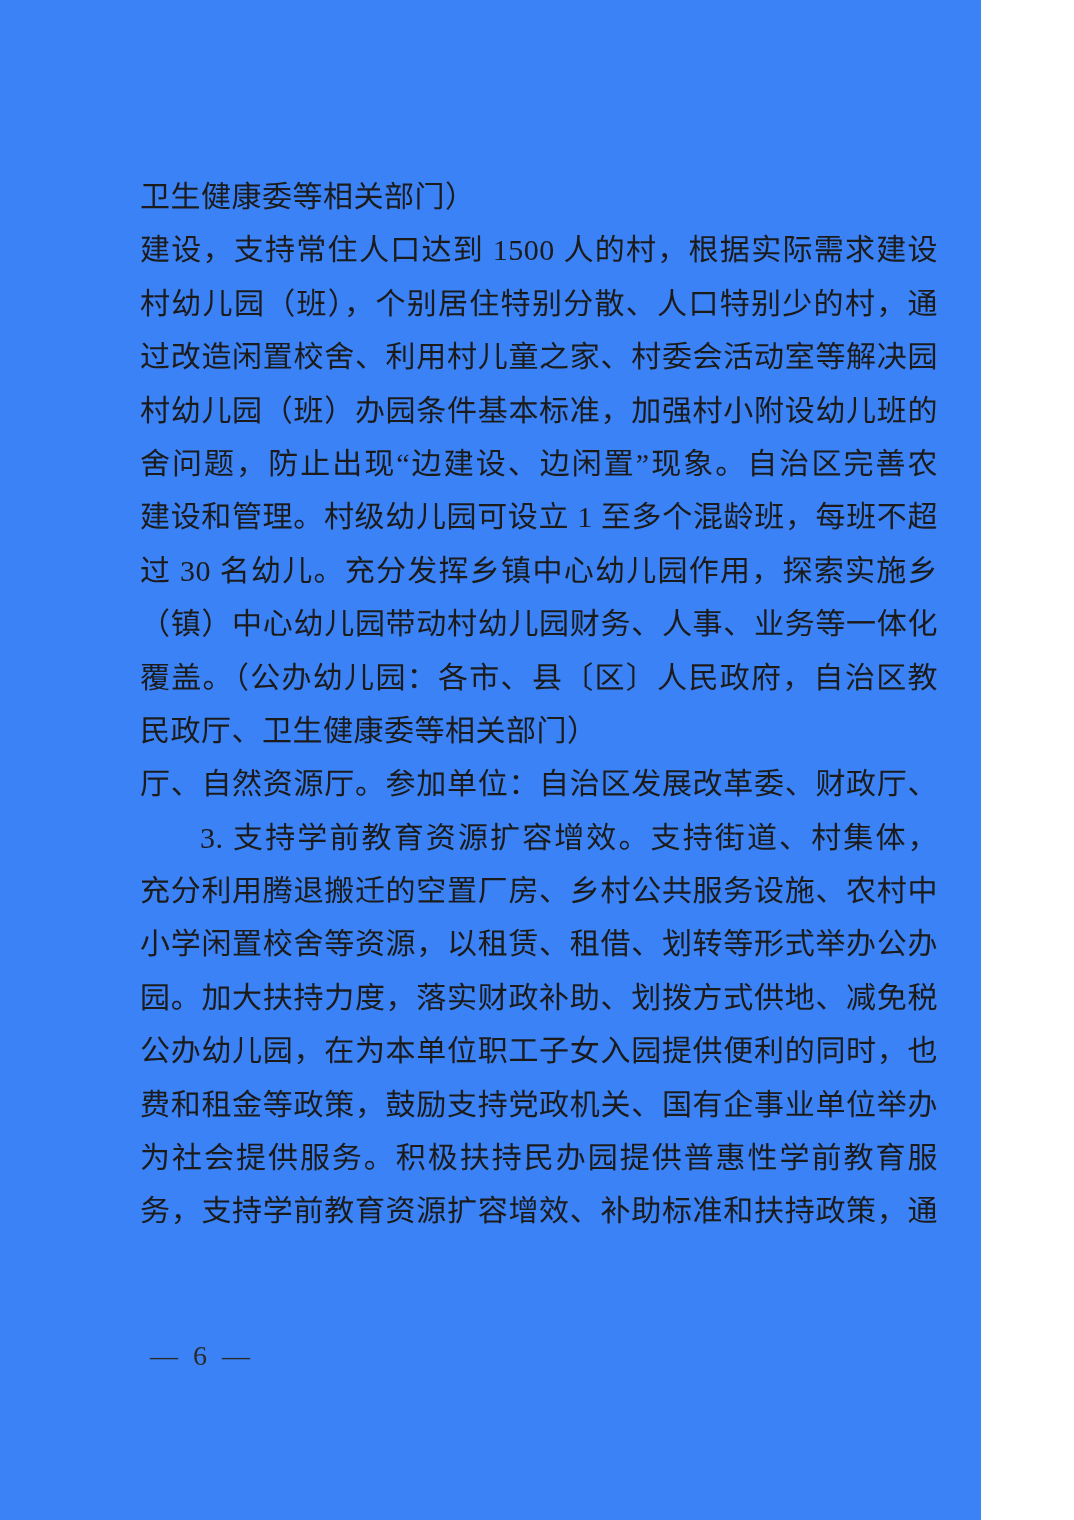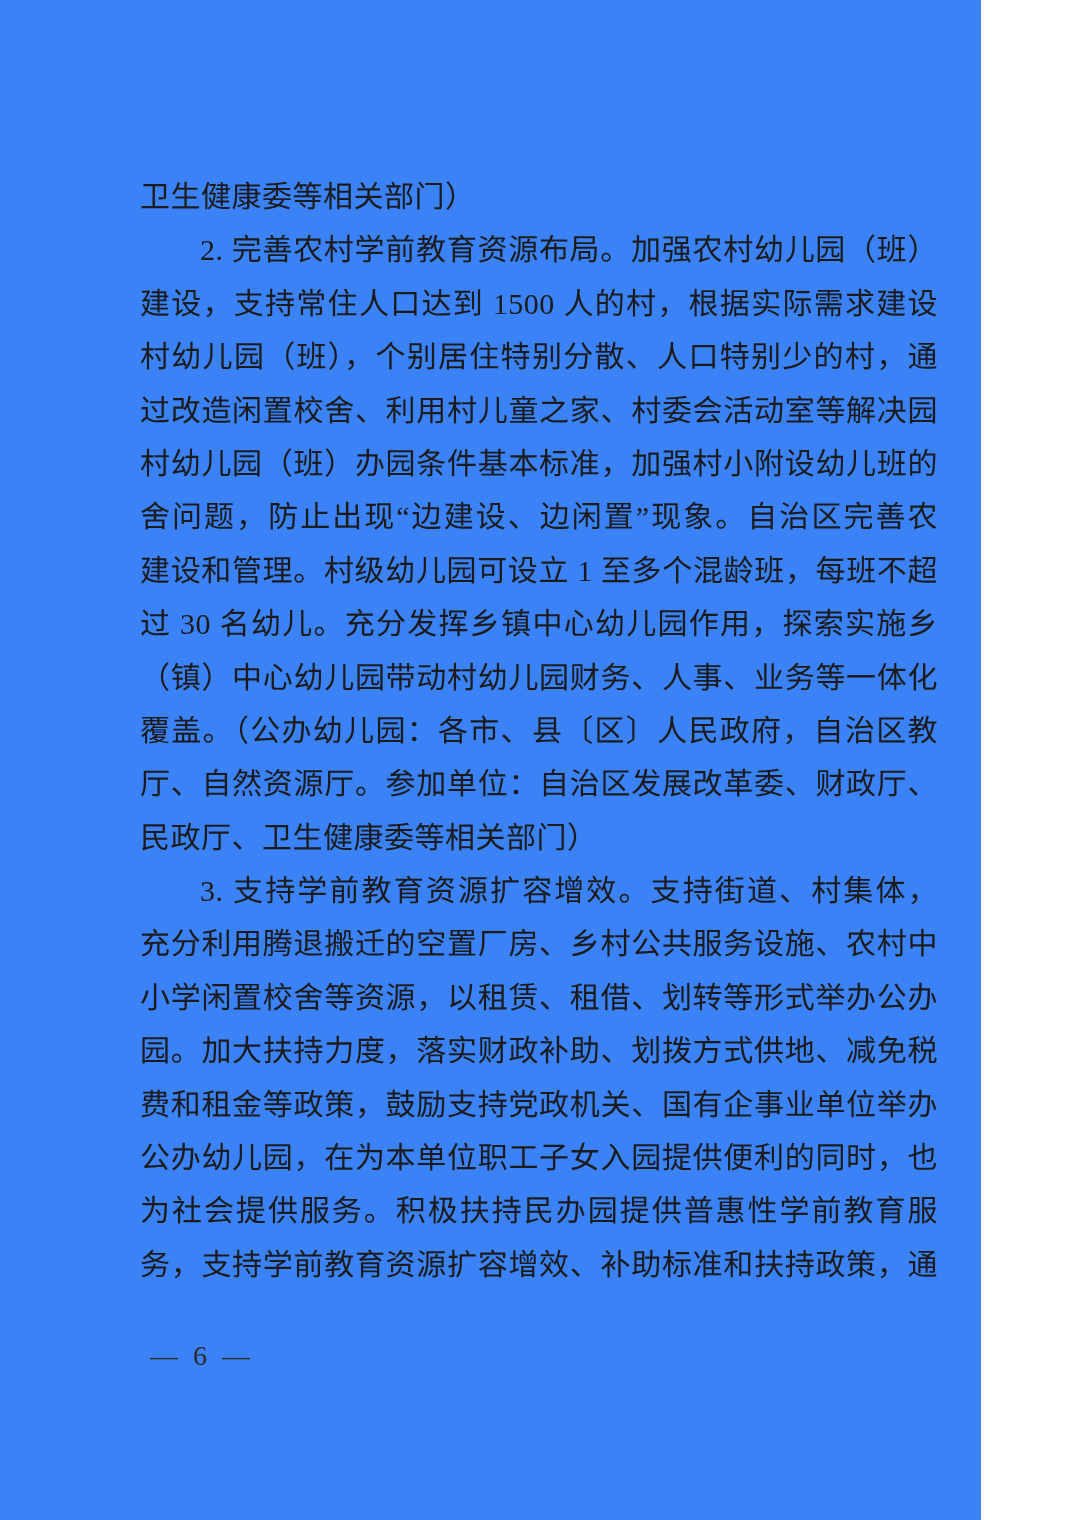--- a/index.html
+++ b/index.html
@@ -59,38 +59,37 @@
   }
 </style>
 </head>
 <body>
 
 <div class="page">
 
   <main class="content">
 
   <div class="line no-fill">卫生健康委等相关部门）</div>
-      <div class="line indent">2. 完善农村学前教育资源布局。加强农村幼儿园（班）</div>
       <div class="line">建设，支持常住人口达到 1500 人的村，根据实际需求建设</div>
       <div class="line">村幼儿园（班），个别居住特别分散、人口特别少的村，通</div>
       <div class="line">过改造闲置校舍、利用村儿童之家、村委会活动室等解决园</div>
       <div class="line">村幼儿园（班）办园条件基本标准，加强村小附设幼儿班的</div>
       <div class="line">舍问题，防止出现“边建设、边闲置”现象。自治区完善农</div>
       <div class="line">建设和管理。村级幼儿园可设立 1 至多个混龄班，每班不超</div>
       <div class="line">过 30 名幼儿。充分发挥乡镇中心幼儿园作用，探索实施乡</div>
       <div class="line">（镇）中心幼儿园带动村幼儿园财务、人事、业务等一体化</div>
       <div class="line">覆盖。（公办幼儿园：各市、县〔区〕人民政府，自治区教育</div>
+      <div class="line no-fill">民政厅、卫生健康委等相关部门）</div>
       <div class="line">厅、自然资源厅。参加单位：自治区发展改革委、财政厅、</div>
-      <div class="line no-fill">民政厅、卫生健康委等相关部门）</div>
       <div class="line indent">3. 支持学前教育资源扩容增效。支持街道、村集体，</div>
       <div class="line">充分利用腾退搬迁的空置厂房、乡村公共服务设施、农村中</div>
       <div class="line">小学闲置校舍等资源，以租赁、租借、划转等形式举办公办</div>
       <div class="line">园。加大扶持力度，落实财政补助、划拨方式供地、减免税</div>
+      <div class="line">公办幼儿园，在为本单位职工子女入园提供便利的同时，也</div>
       <div class="line">费和租金等政策，鼓励支持党政机关、国有企事业单位举办</div>
-      <div class="line">公办幼儿园，在为本单位职工子女入园提供便利的同时，也</div>
       <div class="line">为社会提供服务。积极扶持民办园提供普惠性学前教育服</div>
       <div class="line">务，支持学前教育资源扩容增效、补助标准和扶持政策，通</div>
     </main>
 
   <div class="footer">
     <span class="dash">—</span>
     <span class="num">6</span>
     <span class="dash">—</span>
   </div>
 

